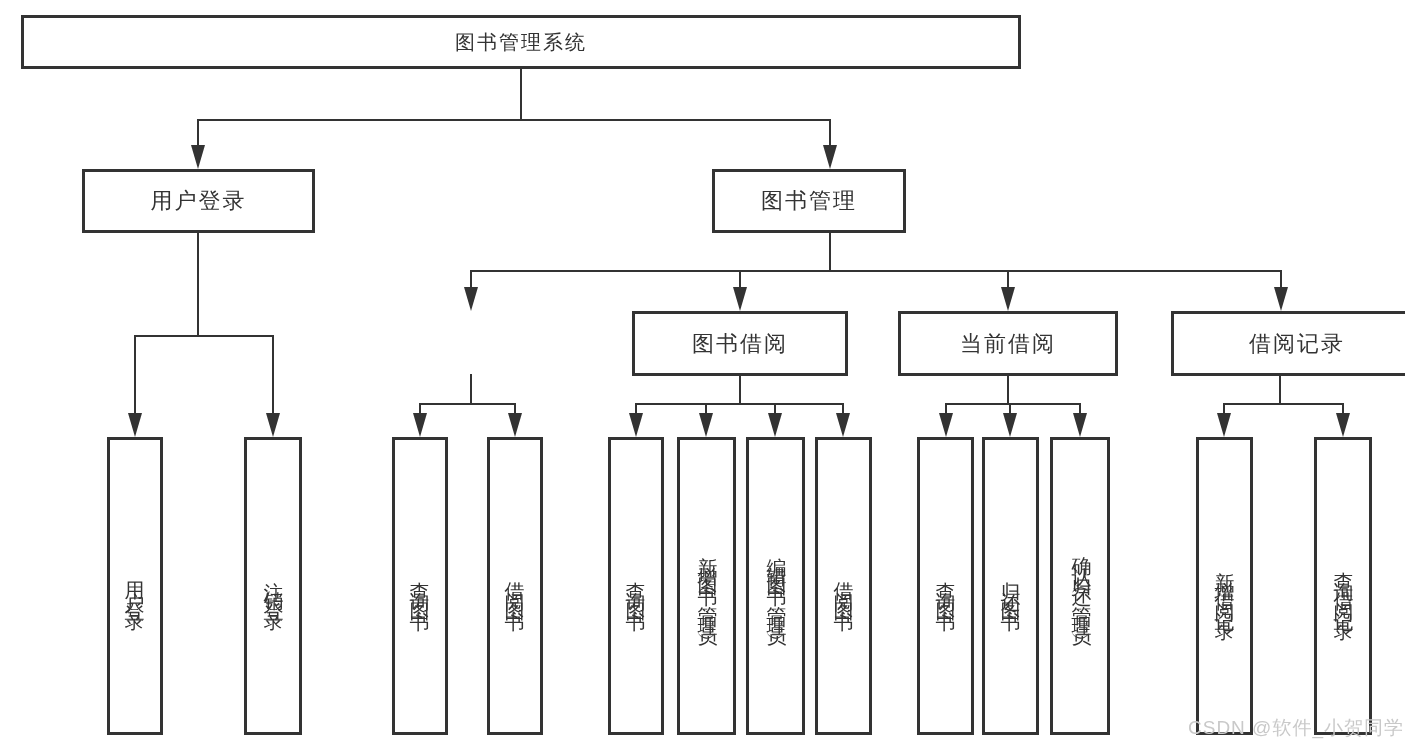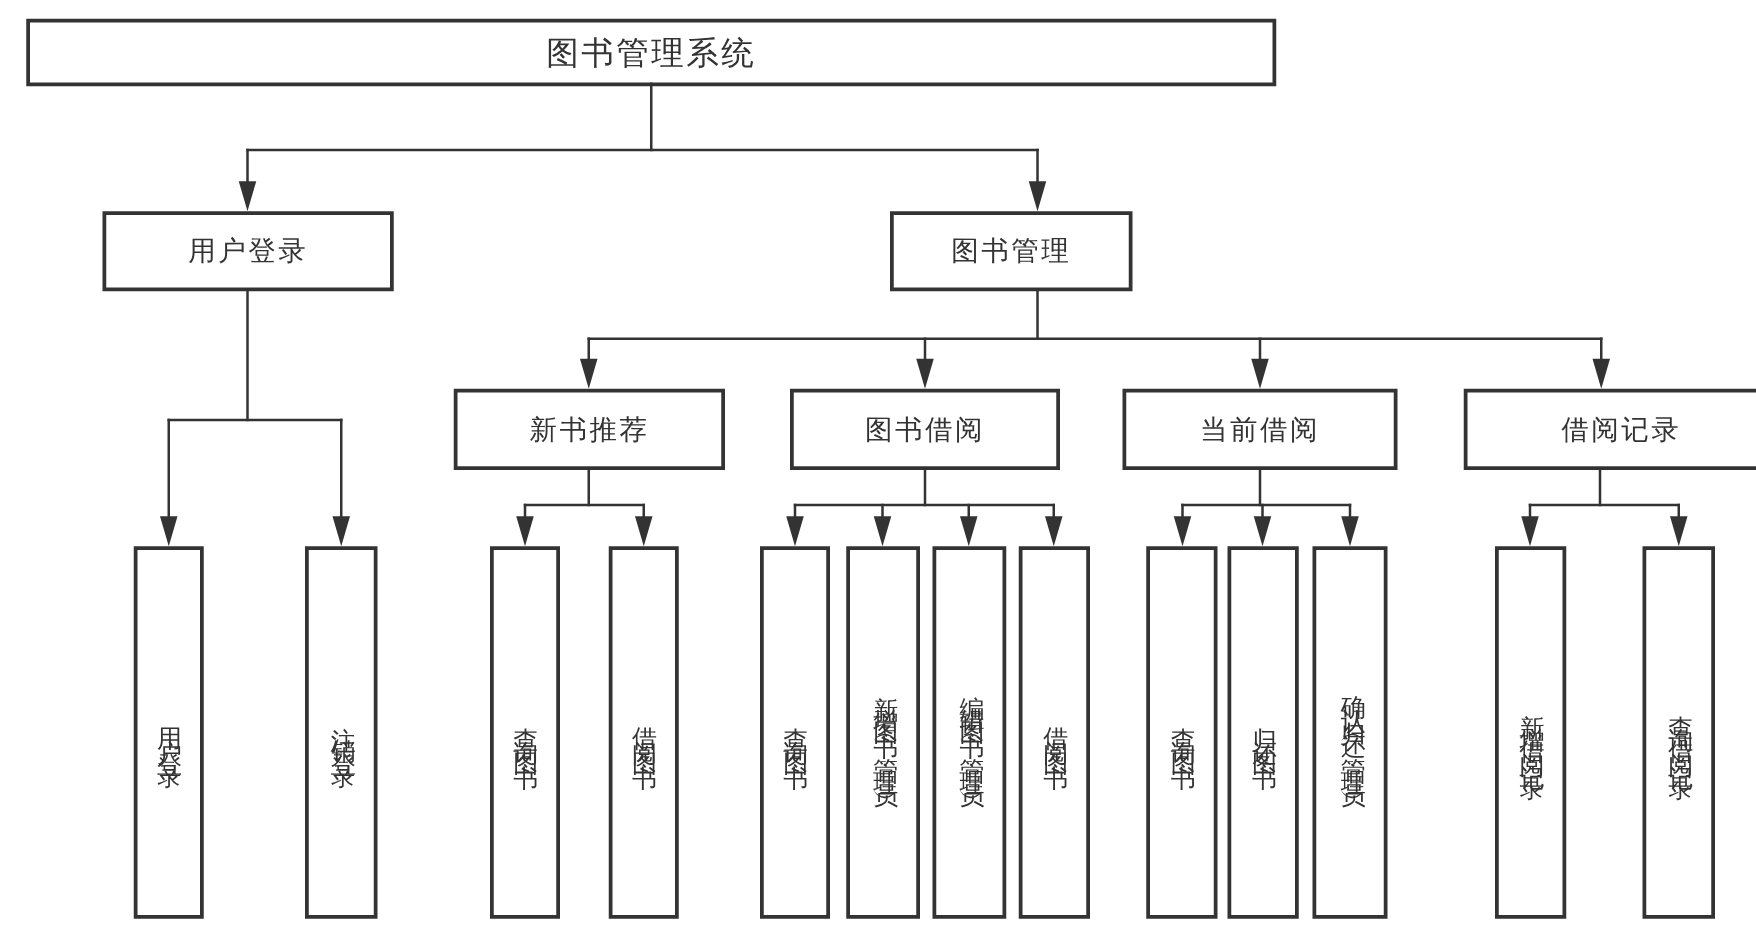--- a/index.html
+++ b/index.html
@@ -27,21 +27,21 @@
     border: 3px solid var(--line);
     background: #ffffff;
     color: var(--text);
     display: flex;
     align-items: center;
     justify-content: center;
     font-size: 22px;
     letter-spacing: 2px;
     white-space: nowrap;
   }
-  .box.root { font-size: 26px; }
+  .box.root { font-size: 20px; }
   .leaf {
     position: absolute;
     box-sizing: border-box;
     border: 3px solid var(--line);
     background: #ffffff;
     color: var(--text);
     writing-mode: vertical-rl;
     text-orientation: mixed;
     text-align: center;
     font-size: 20px;
@@ -113,21 +113,20 @@
   <div class="arrow" style="left:128px;top:335px;height:102px"></div>
   <div class="arrow" style="left:266px;top:335px;height:102px"></div>
 
   <div class="vline" style="left:829px;top:231px;height:41px"></div>
   <div class="hline" style="left:470px;top:270px;width:812px"></div>
   <div class="arrow" style="left:464px;top:270px;height:41px"></div>
   <div class="arrow" style="left:733px;top:270px;height:41px"></div>
   <div class="arrow" style="left:1001px;top:270px;height:41px"></div>
   <div class="arrow" style="left:1274px;top:270px;height:41px"></div>
 
-  <div class="box" style="left:363px;top:311px;width:217px;height:65px">新书推荐</div>
   <div class="box" style="left:898px;top:311px;width:220px;height:65px">当前借阅</div>
   <div class="box" style="left:632px;top:311px;width:216px;height:65px">图书借阅</div>
   <div class="box" style="left:1171px;top:311px;width:252px;height:65px">借阅记录</div>
 
   <div class="vline" style="left:470px;top:374px;height:31px"></div>
   <div class="hline" style="left:419px;top:403px;width:97px"></div>
   <div class="arrow" style="left:413px;top:403px;height:34px"></div>
   <div class="arrow" style="left:508px;top:403px;height:34px"></div>
 
   <div class="vline" style="left:739px;top:374px;height:31px"></div>
@@ -159,14 +158,15 @@
   <div class="leaf" style="left:746px;top:437px;width:59px;height:298px">编辑图书（管理员）</div>
   <div class="leaf" style="left:815px;top:437px;width:57px;height:298px">借阅图书</div>
 
   <div class="leaf" style="left:917px;top:437px;width:57px;height:298px">查询图书</div>
   <div class="leaf" style="left:982px;top:437px;width:57px;height:298px">归还图书</div>
   <div class="leaf" style="left:1050px;top:437px;width:60px;height:298px">确认归还（管理员）</div>
 
   <div class="leaf" style="left:1196px;top:437px;width:57px;height:298px">新增借阅记录</div>
   <div class="leaf" style="left:1314px;top:437px;width:58px;height:298px">查询借阅记录</div>
 
+  <div class="watermark">CSDN @软件_小贺同学</div>
 
 </div>
 
 </body></html>

